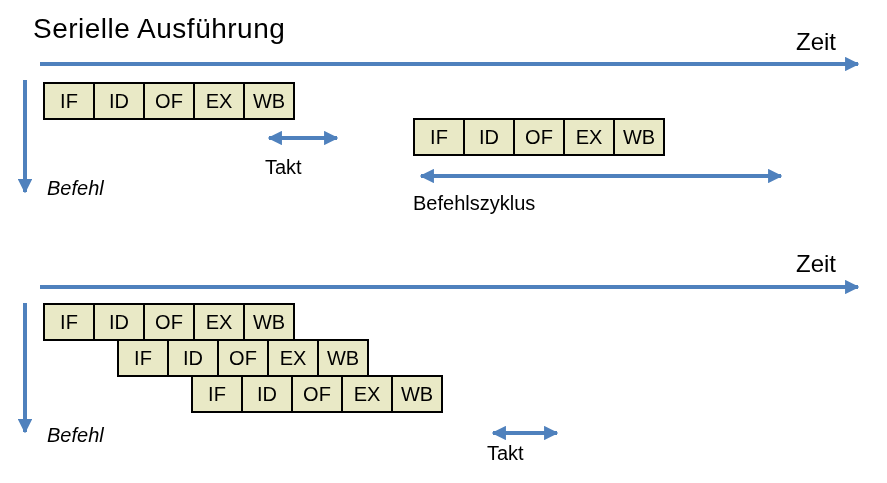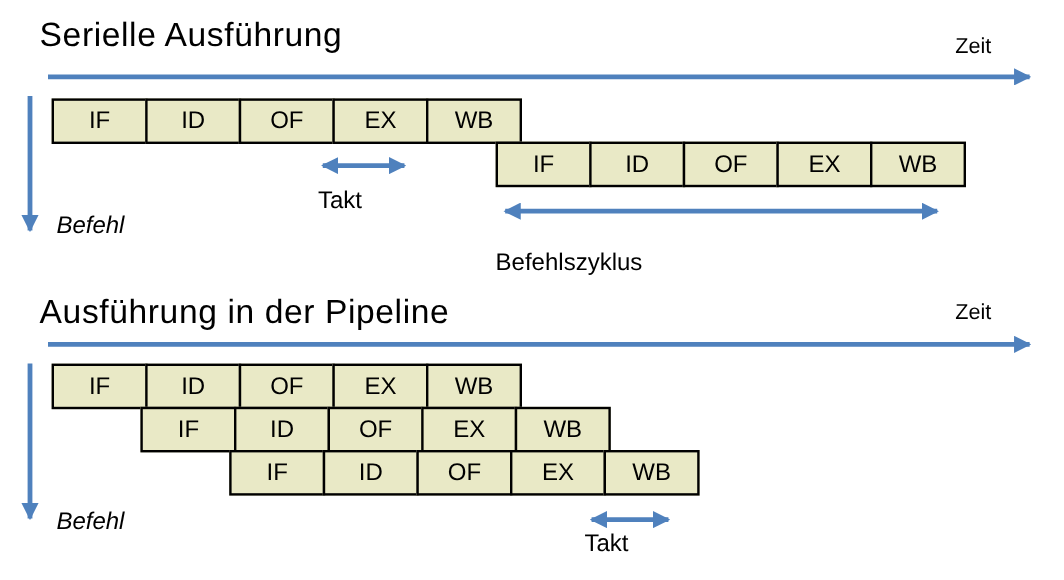--- a/index.html
+++ b/index.html
@@ -27,39 +27,39 @@
 
   .title {
     position: absolute;
     font-size: 28px;
     letter-spacing: 0.5px;
     color: var(--text, #000);
     white-space: nowrap;
   }
   .zeit-label {
     position: absolute;
-    font-size: 18px;
+    font-size: 24px;
     white-space: nowrap;
   }
   .small-label {
     position: absolute;
     font-size: 20px;
     white-space: nowrap;
     font-style: italic;
   }
   .centered-label {
     position: absolute;
     font-size: 20px;
   }
   .row {
     position: absolute;
     display: flex;
   }
   .cell {
-    width: 80px;
+    width: 52px;
     height: 38px;
     box-sizing: border-box;
     border: 2px solid var(--box-border, #000);
     margin-right: -2px;
     background: var(--box-fill, #E9E9C6);
     display: flex;
     align-items: center;
     justify-content: center;
     font-size: 20px;
     color: var(--text, #000);
@@ -102,23 +102,22 @@
     <div class="cell">ID</div>
     <div class="cell">OF</div>
     <div class="cell">EX</div>
     <div class="cell">WB</div>
   </div>
 
   <div class="centered-label" style="left:265px; top:156px; width:76px;">Takt</div>
 
   <div class="small-label" style="left:47px; top:177px;">Befehl</div>
 
-  <div class="centered-label" style="left:413px; top:192px; width:372px;margin-top:16px;">Befehlszyklus</div>
+  <div class="centered-label" style="left:413px; top:192px; width:372px;">Befehlszyklus</div>
 
-  <div class="title" style="left:33px; top:244px;">Ausführung in der Pipeline</div>
 
   <div class="zeit-label" style="left:796px; top:250px;">Zeit</div>
 
   <div class="row" style="left:43px; top:303px;">
     <div class="cell">IF</div>
     <div class="cell">ID</div>
     <div class="cell">OF</div>
     <div class="cell">EX</div>
     <div class="cell">WB</div>
   </div>

